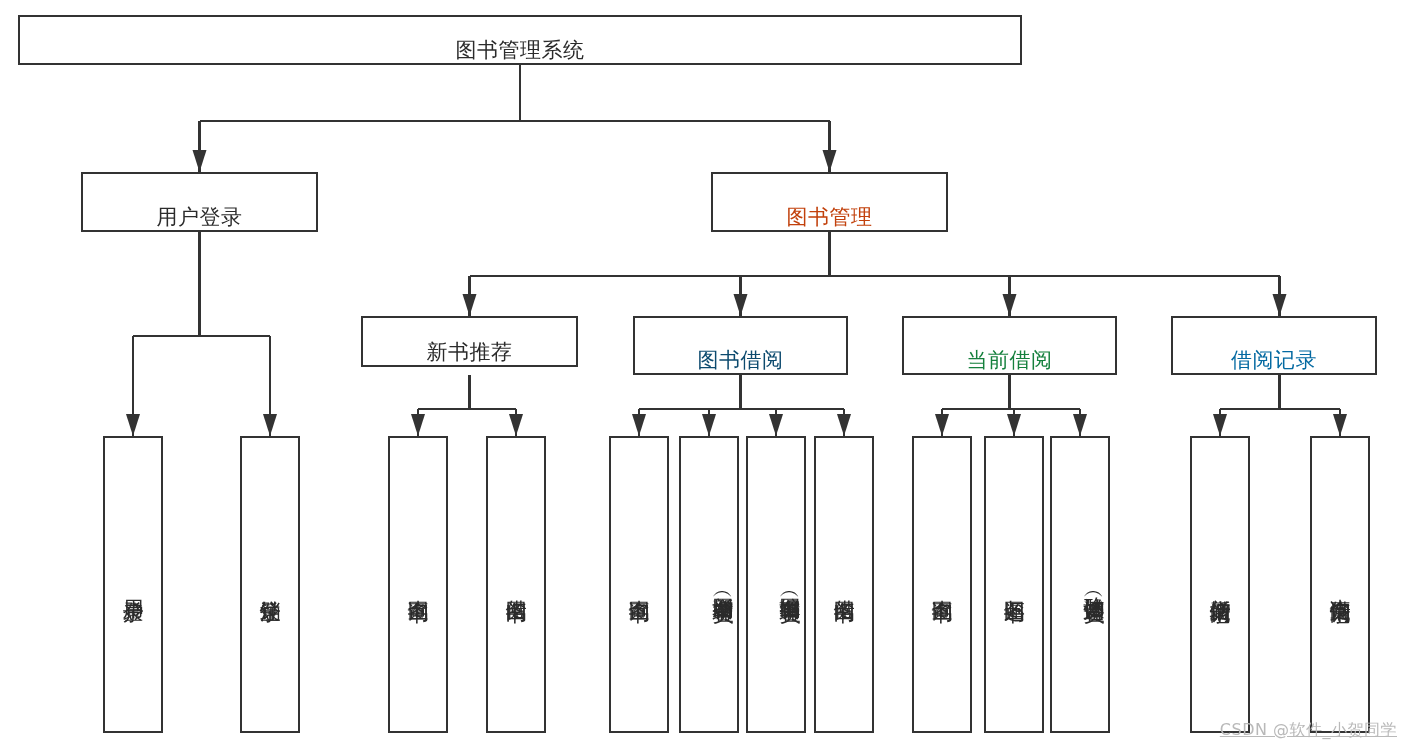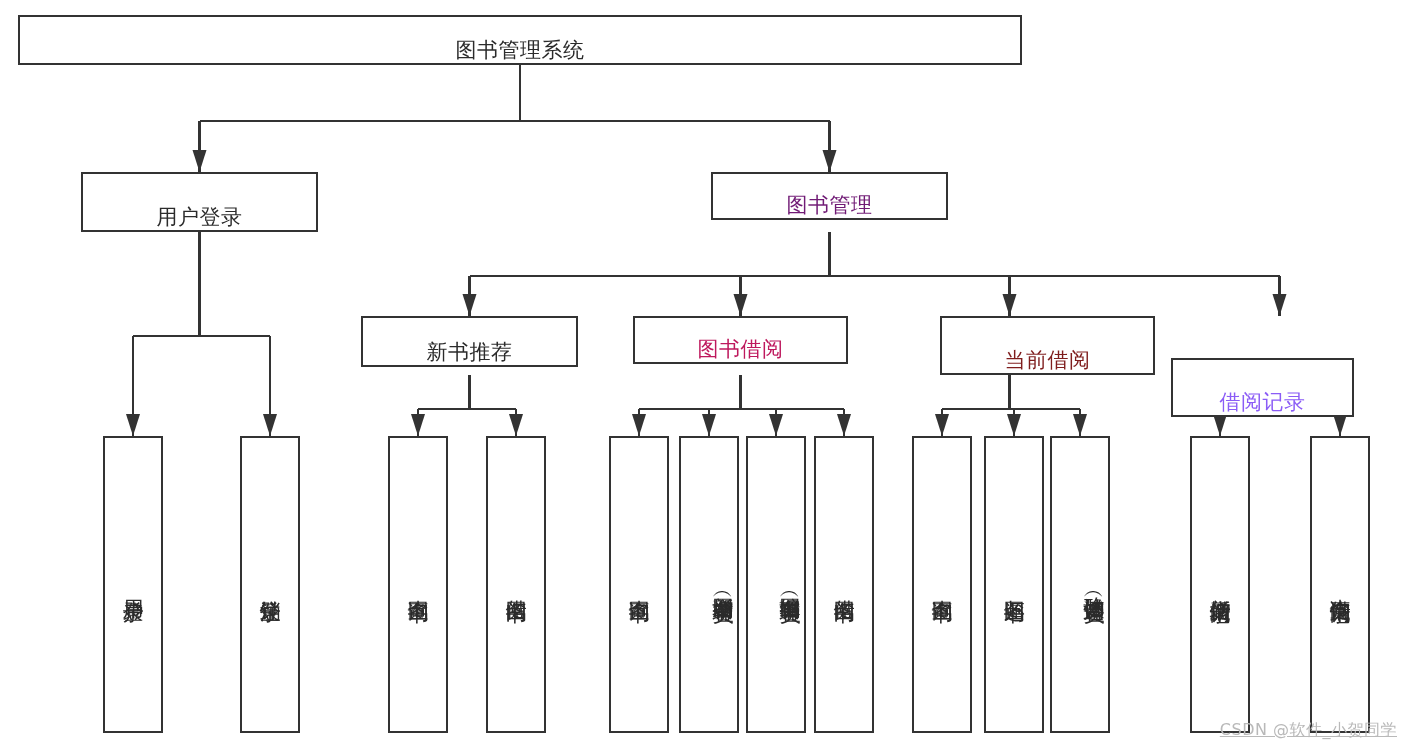--- a/index.html
+++ b/index.html
@@ -130,33 +130,33 @@
       <line x1="1340" y1="409" x2="1340" y2="436" stroke="#333333" stroke-width="2.5" shape-rendering="crispEdges"></line>
       <path d="M1333,414 L1347,414 L1340,436 Z" fill="#333333"></path>
     </svg>
   <div id="nodes">
       <div class="node node-h" style="left: 18px; top: 15px; width: 1004px; height: 50px; border-color: rgb(51, 51, 51); color: rgb(43, 43, 43);">
         <span>图书管理系统</span>
       </div>
       <div class="node node-h" style="left: 81px; top: 172px; width: 237px; height: 60px; border-color: rgb(51, 51, 51); color: rgb(43, 43, 43);">
         <span>用户登录</span>
       </div>
-      <div class="node node-h" style="left: 711px; top: 172px; width: 237px; height: 48px; border-color: rgb(51, 51, 51); color: #701a75;">
+      <div class="node node-h" style="left: 711px; top: 172px; width: 237px; height: 60px; border-color: rgb(51, 51, 51); color: #c2410c;">
         <span>图书管理</span>
       </div>
       <div class="node node-h" style="left: 361px; top: 316px; width: 217px; height: 51px; border-color: rgb(51, 51, 51); color: rgb(43, 43, 43);">
         <span>新书推荐</span>
       </div>
-      <div class="node node-h" style="left: 633px; top: 316px; width: 215px; height: 48px; border-color: rgb(51, 51, 51); color: #be185d;">
+      <div class="node node-h" style="left: 633px; top: 316px; width: 215px; height: 59px; border-color: rgb(51, 51, 51); color: #0c4a6e;">
         <span>图书借阅</span>
       </div>
-      <div class="node node-h" style="left: 940px; top: 316px; width: 215px; height: 59px; border-color: rgb(51, 51, 51); color: #7f1d1d;">
+      <div class="node node-h" style="left: 902px; top: 316px; width: 215px; height: 59px; border-color: rgb(51, 51, 51); color: #15803d;">
         <span>当前借阅</span>
       </div>
-      <div class="node node-h" style="left: 1171px; top: 316px; width: 183px; height: 59px; border-color: rgb(51, 51, 51); color: #8b5cf6; margin-top: 42px;">
+      <div class="node node-h" style="left: 1171px; top: 316px; width: 206px; height: 59px; border-color: rgb(51, 51, 51); color: #0369a1;">
         <span>借阅记录</span>
       </div>
       <div class="node node-v align-mid" style="left: 103px; top: 436px; width: 60px; height: 297px; border-color: rgb(51, 51, 51); color: rgb(43, 43, 43);">
         <span>用户登录</span>
       </div>
       <div class="node node-v align-mid" style="left: 240px; top: 436px; width: 60px; height: 297px; border-color: rgb(51, 51, 51); color: rgb(43, 43, 43);">
         <span>注销登录</span>
       </div>
       <div class="node node-v align-mid" style="left: 388px; top: 436px; width: 60px; height: 297px; border-color: rgb(51, 51, 51); color: rgb(43, 43, 43);">
         <span>查询图书</span>

